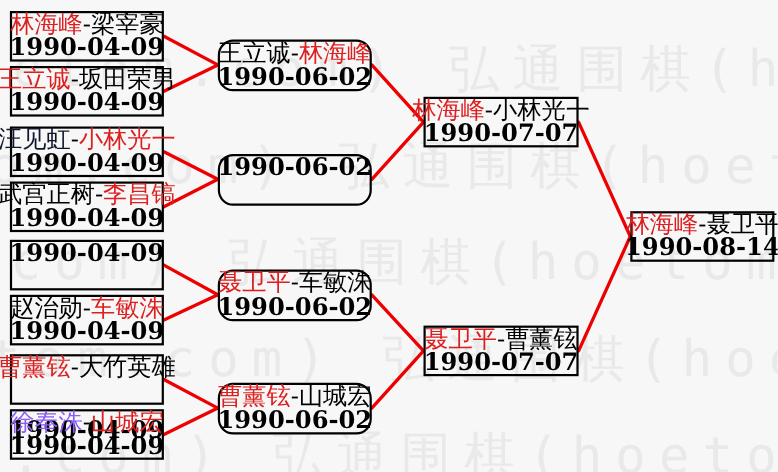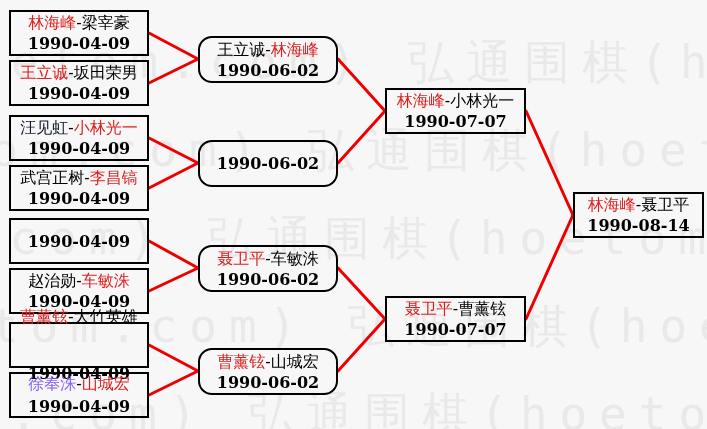--- a/index.html
+++ b/index.html
@@ -35,24 +35,24 @@
     pointer-events: none;
   }
   
   .box {
     position: absolute;
     box-sizing: border-box;
     border: 2px solid #000;
     background: transparent;
     display: flex;
     flex-direction: column;
-    justify-content: center;
+    justify-content: space-between;
     align-items: center;
     z-index: 3;
-    font-size: 16px;
+    font-size: 22px;
     line-height: 21px;
     color: #000;
     text-align: center;
   }
   .box .players { white-space: nowrap; }
   .box .date { white-space: nowrap; font-weight: bold; }
   
   .r1 { left: 9px;   width: 140px; height: 46px; }
   .r2 { left: 198px; width: 140px; height: 47px; border-radius: 14px; }
   .sf { left: 385px; width: 141px; height: 46px; }

